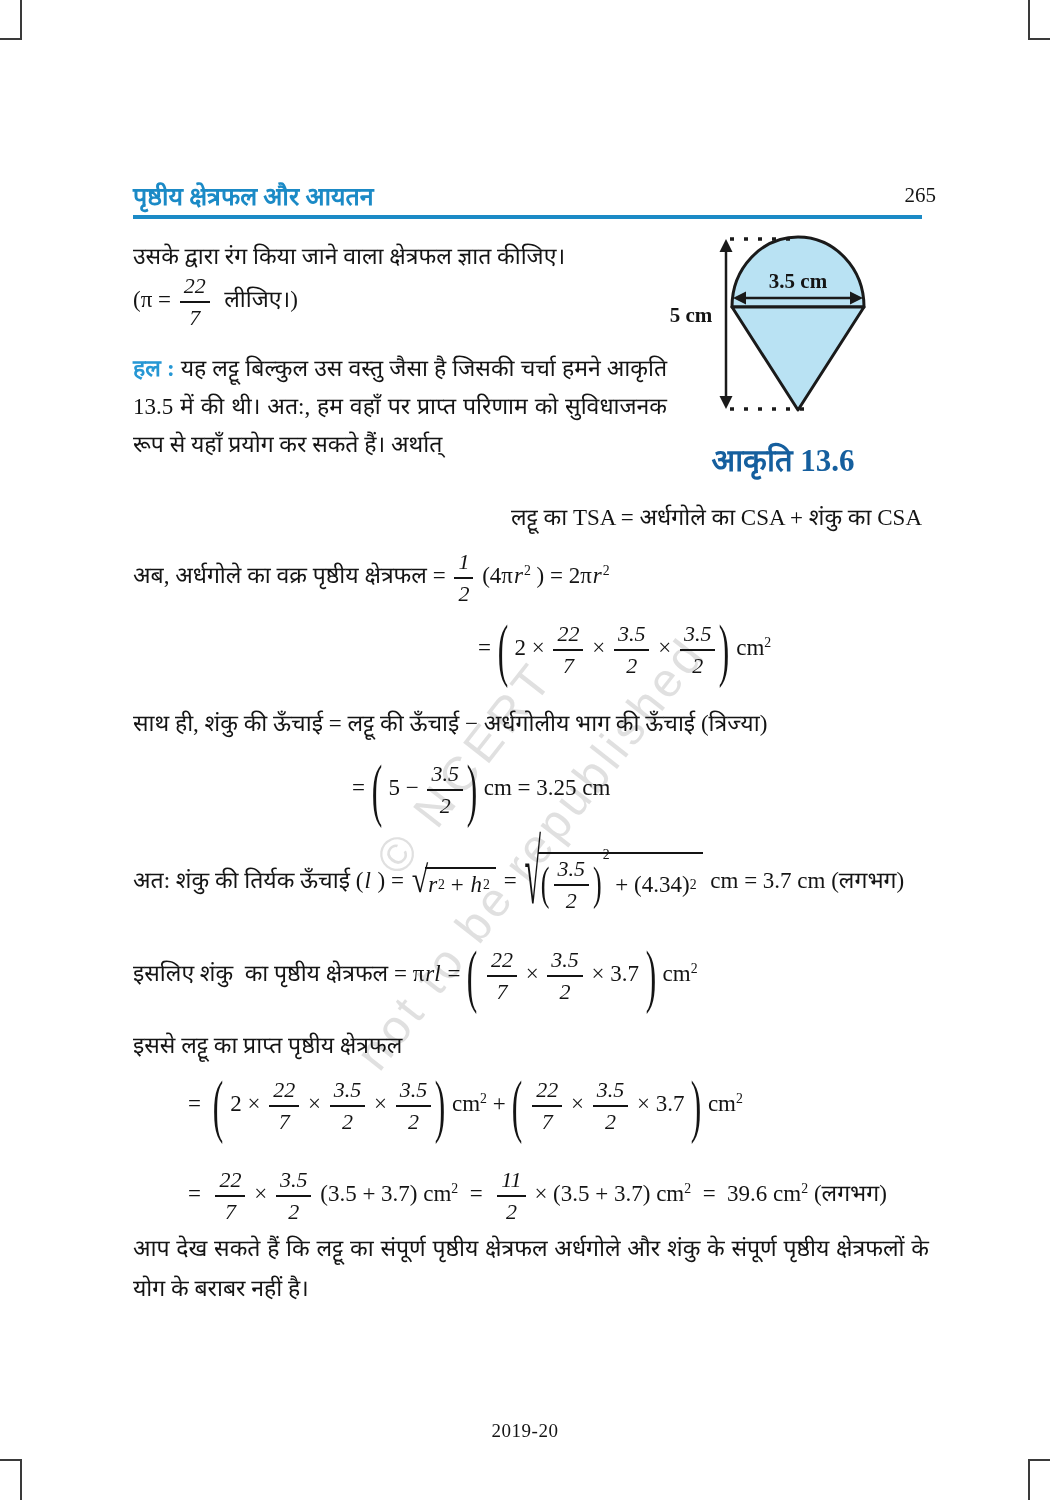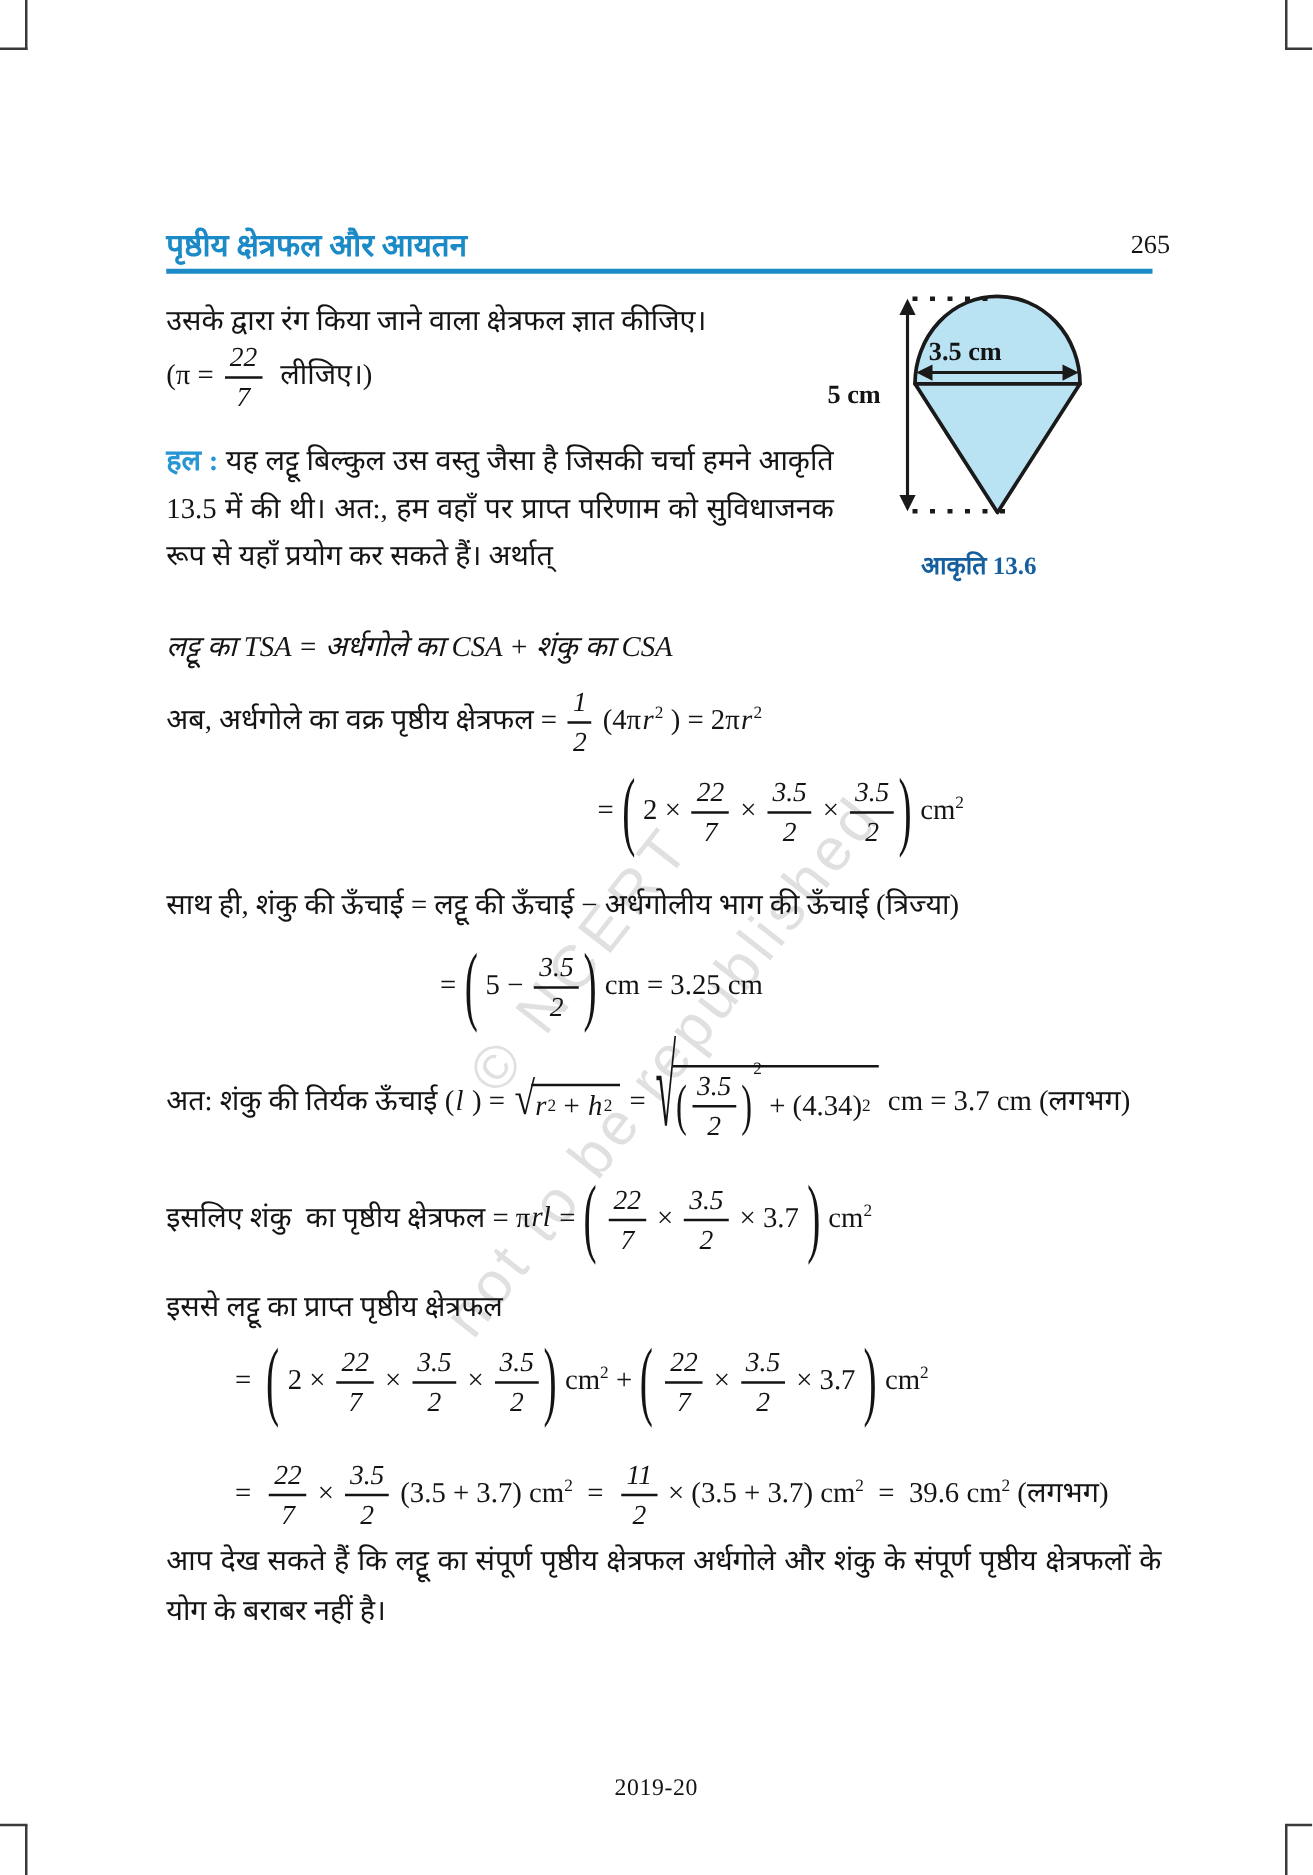--- a/index.html
+++ b/index.html
@@ -39,23 +39,23 @@
   .bigp.md{font-size:30px; transform:scaleY(2.35) scaleX(1.05);}
   .bigp.sm{font-size:26px; transform:scaleY(1.75);}
   .sqrt{display:inline-flex; align-items:flex-end; vertical-align:middle; margin:0 2px;}
   .rad{display:inline-block; font-size:30px; line-height:1; transform-origin:60% 92%;}
   .sqrt.md .rad{transform:scaleY(1.25);}
   .sqrt.lg .rad{transform:scaleY(3.0);}
   .radicand{display:inline-flex; align-items:center; border-top:2px solid var(--text);
             padding:3px 6px 0 2px; margin-left:-3px;}
   
   #figure{left:648px; top:225px; width:292px; height:252px; z-index:2;}
-  .fig-label{position:absolute; font-weight:bold; font-size:21px; color:var(--text);}
+  .fig-label{position:absolute; font-weight:bold; font-size:21px; text-align:center; color:var(--text);}
   .fig-caption{position:absolute; left:40px; top:213px; width:190px; text-align:center;
-               font-weight:bold; font-size:20px; color:var(--caption-blue);}
+               font-weight:bold; font-size:31px; color:var(--caption-blue);}
   
   .wm{position:absolute; z-index:1; color:var(--watermark); opacity:.30; font-size:48px;
       font-family:"Liberation Sans","DejaVu Sans",sans-serif; letter-spacing:6px;
       transform-origin:left bottom; transform:rotate(-52deg); white-space:nowrap;}
   .wm1{left:408px; top:830px;}
   .wm2{left:388px; top:1025px; letter-spacing:4px;}
 </style>
 </head>
 <body>
 
@@ -113,21 +113,21 @@
     </svg>
     <span class="fig-label" style="left:95px; top:44px; width:110px;">3.5 cm</span>
     <span class="fig-label" style="left:14px; top:78px; width:58px;">5 cm</span>
     <div class="fig-caption">आकृति 13.6</div>
   </div>
 
   <div class="abs para sol" style="z-index:2;">
     <span class="sol-label">हल : </span><span>यह लट्टू बिल्कुल उस वस्तु जैसा है जिसकी चर्चा हमने आकृति 13.5 में की थी। अत:, हम वहाँ पर प्राप्त परिणाम को सुविधाजनक रूप से यहाँ प्रयोग कर सकते हैं। अर्थात्</span>
   </div>
 
-  <div class="math-line" style="left:133px; top:500px; width:789px; text-align:left;font-style:italic;"><span class="mtxt">लट्टू का TSA = अर्धगोले का CSA + शंकु का CSA</span></div>
+  <div class="math-line" style="left:133px; top:500px; width:789px; text-align:right;"><span class="mtxt">लट्टू का TSA = अर्धगोले का CSA + शंकु का CSA</span></div>
 
   <div class="math-line" style="left:133px; top:550px;"><span class="mtxt">अब, अर्धगोले का वक्र पृष्ठीय क्षेत्रफल = </span><span class="frac"><span class="num">1</span><span class="den">2</span></span><span class="mtxt"> (4π</span><span class="mit">r</span><sup class="msup">2</sup><span class="mtxt"> ) = 2π</span><span class="mit">r</span><sup class="msup">2</sup></div>
 
   <div class="math-line" style="left:478px; top:622px;"><span class="mtxt">= </span><span class="bigp md">(</span><span class="mtxt"> 2 × </span><span class="frac"><span class="num">22</span><span class="den">7</span></span><span class="mtxt"> × </span><span class="frac"><span class="num">3.5</span><span class="den">2</span></span><span class="mtxt"> × </span><span class="frac"><span class="num">3.5</span><span class="den">2</span></span><span class="bigp md">)</span><span class="mtxt"> cm</span><sup class="msup">2</sup></div>
 
   <div class="math-line" style="left:133px; top:706px;"><span class="mtxt">साथ ही, शंकु की ऊँचाई = लट्टू की ऊँचाई − अर्धगोलीय भाग की ऊँचाई (त्रिज्या)</span></div>
 
   <div class="math-line" style="left:352px; top:762px;"><span class="mtxt">= </span><span class="bigp md">(</span><span class="mtxt"> 5 − </span><span class="frac"><span class="num">3.5</span><span class="den">2</span></span><span class="bigp md">)</span><span class="mtxt"> cm = 3.25 cm</span></div>
 
   <div class="math-line" style="left:133px; top:852px;"><span class="mtxt">अत: शंकु की तिर्यक ऊँचाई (</span><span class="mit">l</span><span class="mtxt"> ) = </span><span class="sqrt md">

